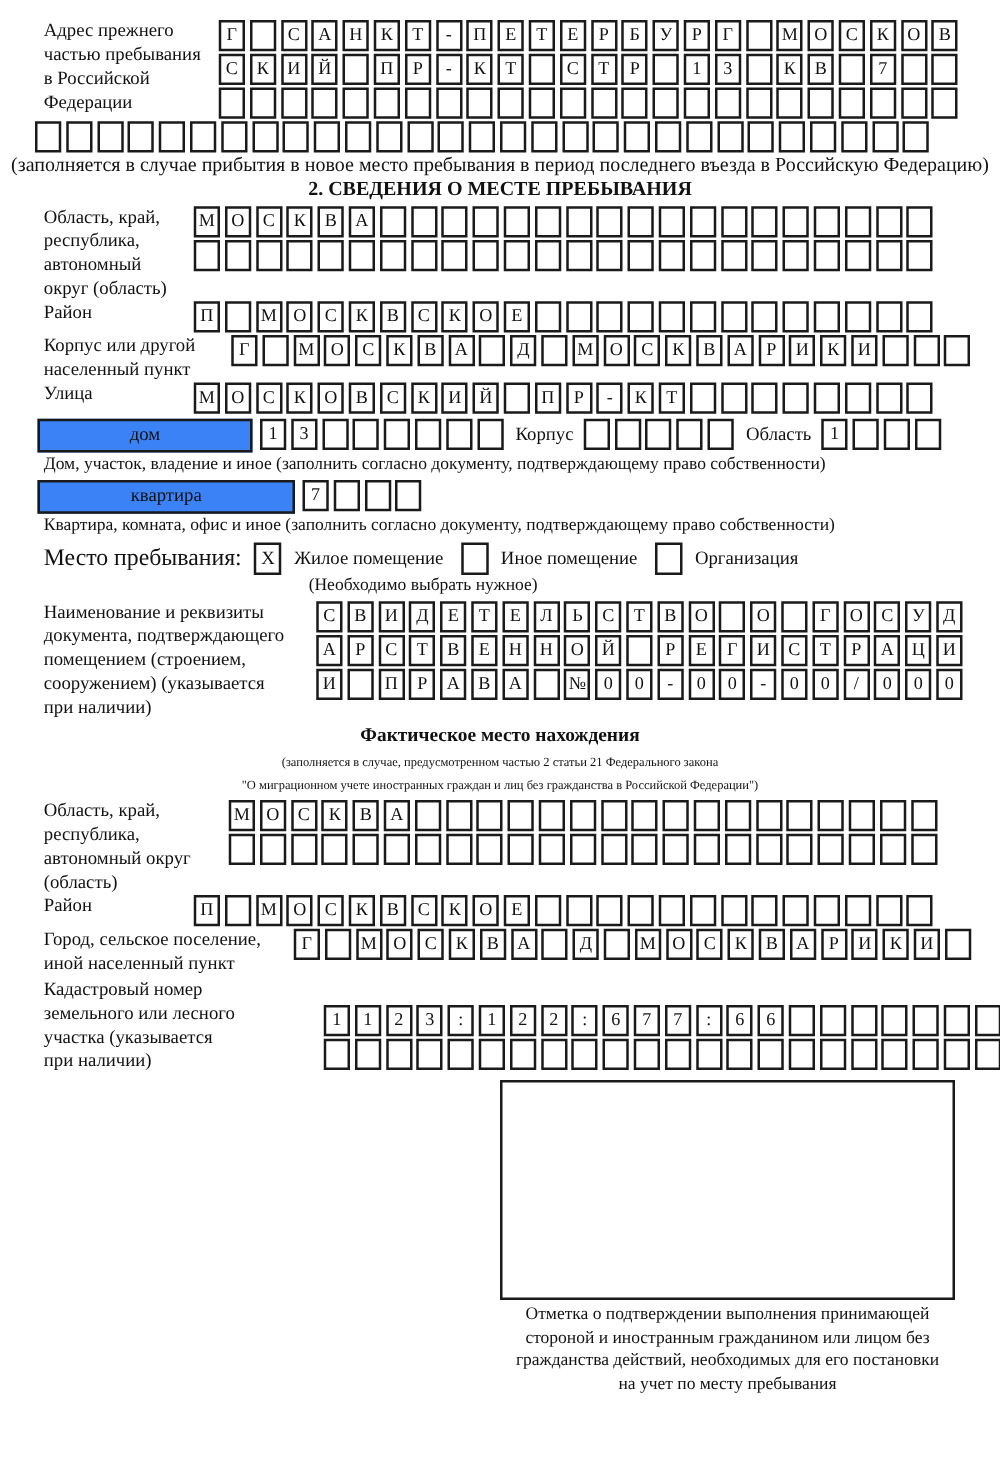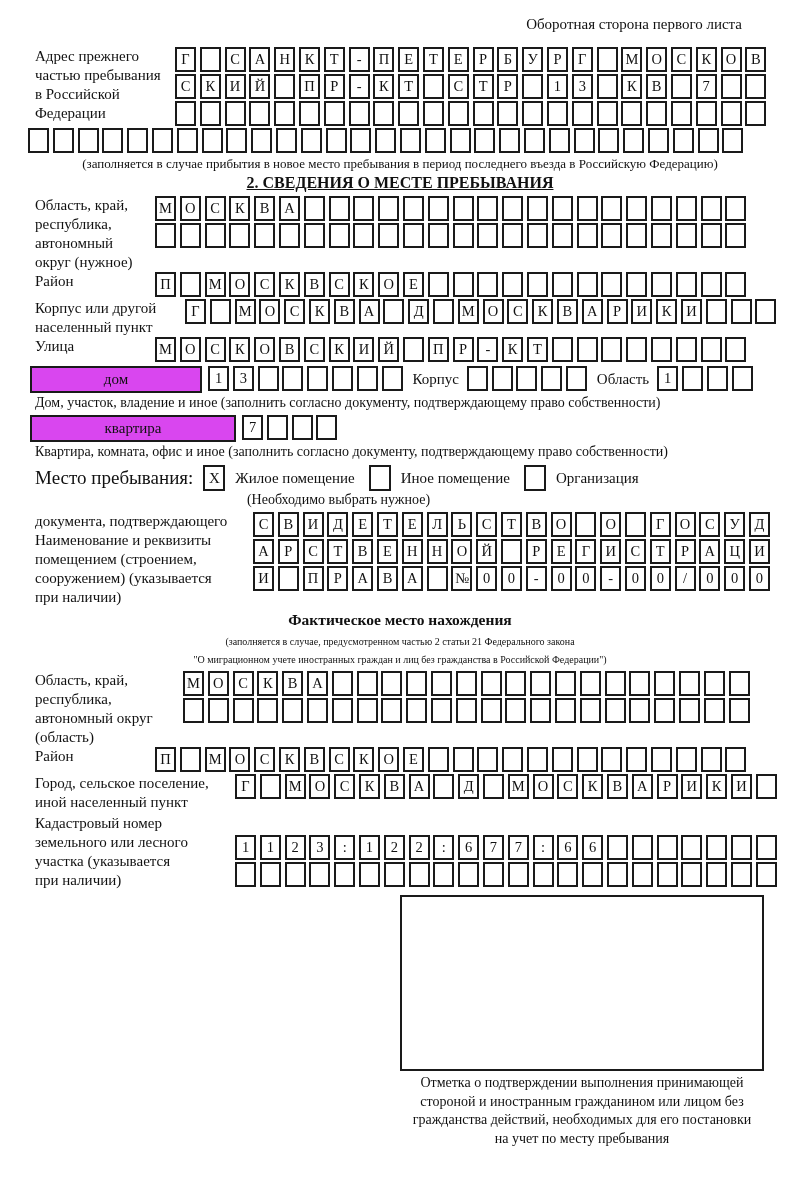--- a/index.html
+++ b/index.html
@@ -17,28 +17,28 @@
   .lbl { flex:none; font-size:15px; line-height:19px; }
   .w140 { width:140px; } .w120 { width:120px; } .w150 { width:150px; }
   .w148 { width:148px; } .w200 { width:200px; } .w218 { width:218px; }
   .cells { flex:1; }
   .cellrow { display:flex; margin-bottom:2px; }
   .cell {
     flex:none; width:21px; height:25px; border:2px solid #1a1a1a; margin-right:3.8px;
     display:flex; align-items:center; justify-content:center;
     font-size:14.5px; line-height:1; background:#fff;
   }
-  .note { font-size:13px; line-height:17px; }
+  .note { font-size:16px; line-height:17px; }
   .center { text-align:center; }
-  .h2 { text-align:center; font-weight:bold; font-size:16px; margin:2px 0 4px 0;text-decoration:underline; }
+  .h2 { text-align:center; font-weight:bold; font-size:16px; margin:2px 0 4px 0; }
   .h3 { text-align:center; font-weight:bold; font-size:15.5px; margin:4px 0 4px 0; }
   .note-lines { text-align:center; font-size:10px; line-height:17.5px; margin-bottom:3px; }
   .wbox {
     flex:none; height:27px; border:2px solid #1a1a1a; display:flex; align-items:center;
-    justify-content:center; font-size:15px; margin-right:6px; background:#d946ef;
+    justify-content:center; font-size:15px; margin-right:6px; background:#3b82f6;
   }
   .bw172 { width:172px; } .bw206 { width:206px; }
   .inl-lbl { flex:none; font-size:15px; line-height:27px; margin:0 8px 0 6px; }
   .stay { margin-top:4px; align-items:center; }
   .stay-lbl { font-size:19px; margin-right:10px; }
   .checkbox {
     flex:none; width:22px; height:26px; border:2px solid #1a1a1a; display:inline-flex;
     align-items:center; justify-content:center; font-size:15px; background:#fff;
   }
   .opt-lbl { font-size:15px; margin:0 14px 0 10px; }
@@ -46,21 +46,20 @@
   .doc-note { font-size:14px; line-height:18px; margin:1px 0 3px 35px; }
   .stamp-wrap { margin-left:400px; margin-top:5px; width:364px; }
   .stamp-box { width:364px; height:176px; border:2.5px solid #1a1a1a; background:#fff; }
   .stamp-note { margin-top:3px; text-align:center; font-size:14px; line-height:18.5px; width:364px; }
 </style>
 </head>
 <body>
 
 <div class="page">
 
-  <div class="header-note">Оборотная сторона первого листа</div>
 
   <div class="frow pl35">
     <div class="lbl w140">
         <div>Адрес прежнего</div>
         <div>частью пребывания</div>
         <div>в Российской</div>
         <div>Федерации</div>
       </div>
     <div class="cells">
       <div class="cellrow">
@@ -176,21 +175,21 @@
     </div>
   <div class="note center">(заполняется в случае прибытия в новое место пребывания в период последнего въезда в Российскую Федерацию)</div>
 
   <div class="h2">2. СВЕДЕНИЯ О МЕСТЕ ПРЕБЫВАНИЯ</div>
 
   <div class="frow pl35">
     <div class="lbl w120">
         <div>Область, край,</div>
         <div>республика,</div>
         <div>автономный</div>
-        <div>округ (нужное)</div>
+        <div>округ (область)</div>
       </div>
     <div class="cells">
       <div class="cellrow">
           <span class="cell">М</span>
           <span class="cell">О</span>
           <span class="cell">С</span>
           <span class="cell">К</span>
           <span class="cell">В</span>
           <span class="cell">А</span>
           <span class="cell"></span>
@@ -381,22 +380,22 @@
     <span class="opt-lbl">Жилое помещение</span>
     <span class="checkbox"></span>
     <span class="opt-lbl">Иное помещение</span>
     <span class="checkbox"></span>
     <span class="opt-lbl">Организация</span>
   </div>
   <div class="choose-note">(Необходимо выбрать нужное)</div>
 
   <div class="frow pl35">
     <div class="lbl w218">
+        <div>Наименование и реквизиты</div>
         <div>документа, подтверждающего</div>
-        <div>Наименование и реквизиты</div>
         <div>помещением (строением,</div>
         <div>сооружением) (указывается</div>
         <div>при наличии)</div>
       </div>
     <div class="cells">
       <div class="cellrow">
           <span class="cell">С</span>
           <span class="cell">В</span>
           <span class="cell">И</span>
           <span class="cell">Д</span>
@@ -588,21 +587,21 @@
         <span class="cell">В</span>
         <span class="cell">А</span>
         <span class="cell">Р</span>
         <span class="cell">И</span>
         <span class="cell">К</span>
         <span class="cell">И</span>
         <span class="cell"></span>
       </div>
   </div>
 
-  <div class="frow pl35" style="margin-top:2px;">
+  <div class="frow pl35" style="margin-top:2px;gap:24px;">
     <div class="lbl w200">
         <div>Кадастровый номер</div>
         <div>земельного или лесного</div>
         <div>участка (указывается</div>
         <div>при наличии)</div>
       </div>
     <div class="cells" style="padding-top:21px;">
       <div class="cellrow">
           <span class="cell">1</span>
           <span class="cell">1</span>

